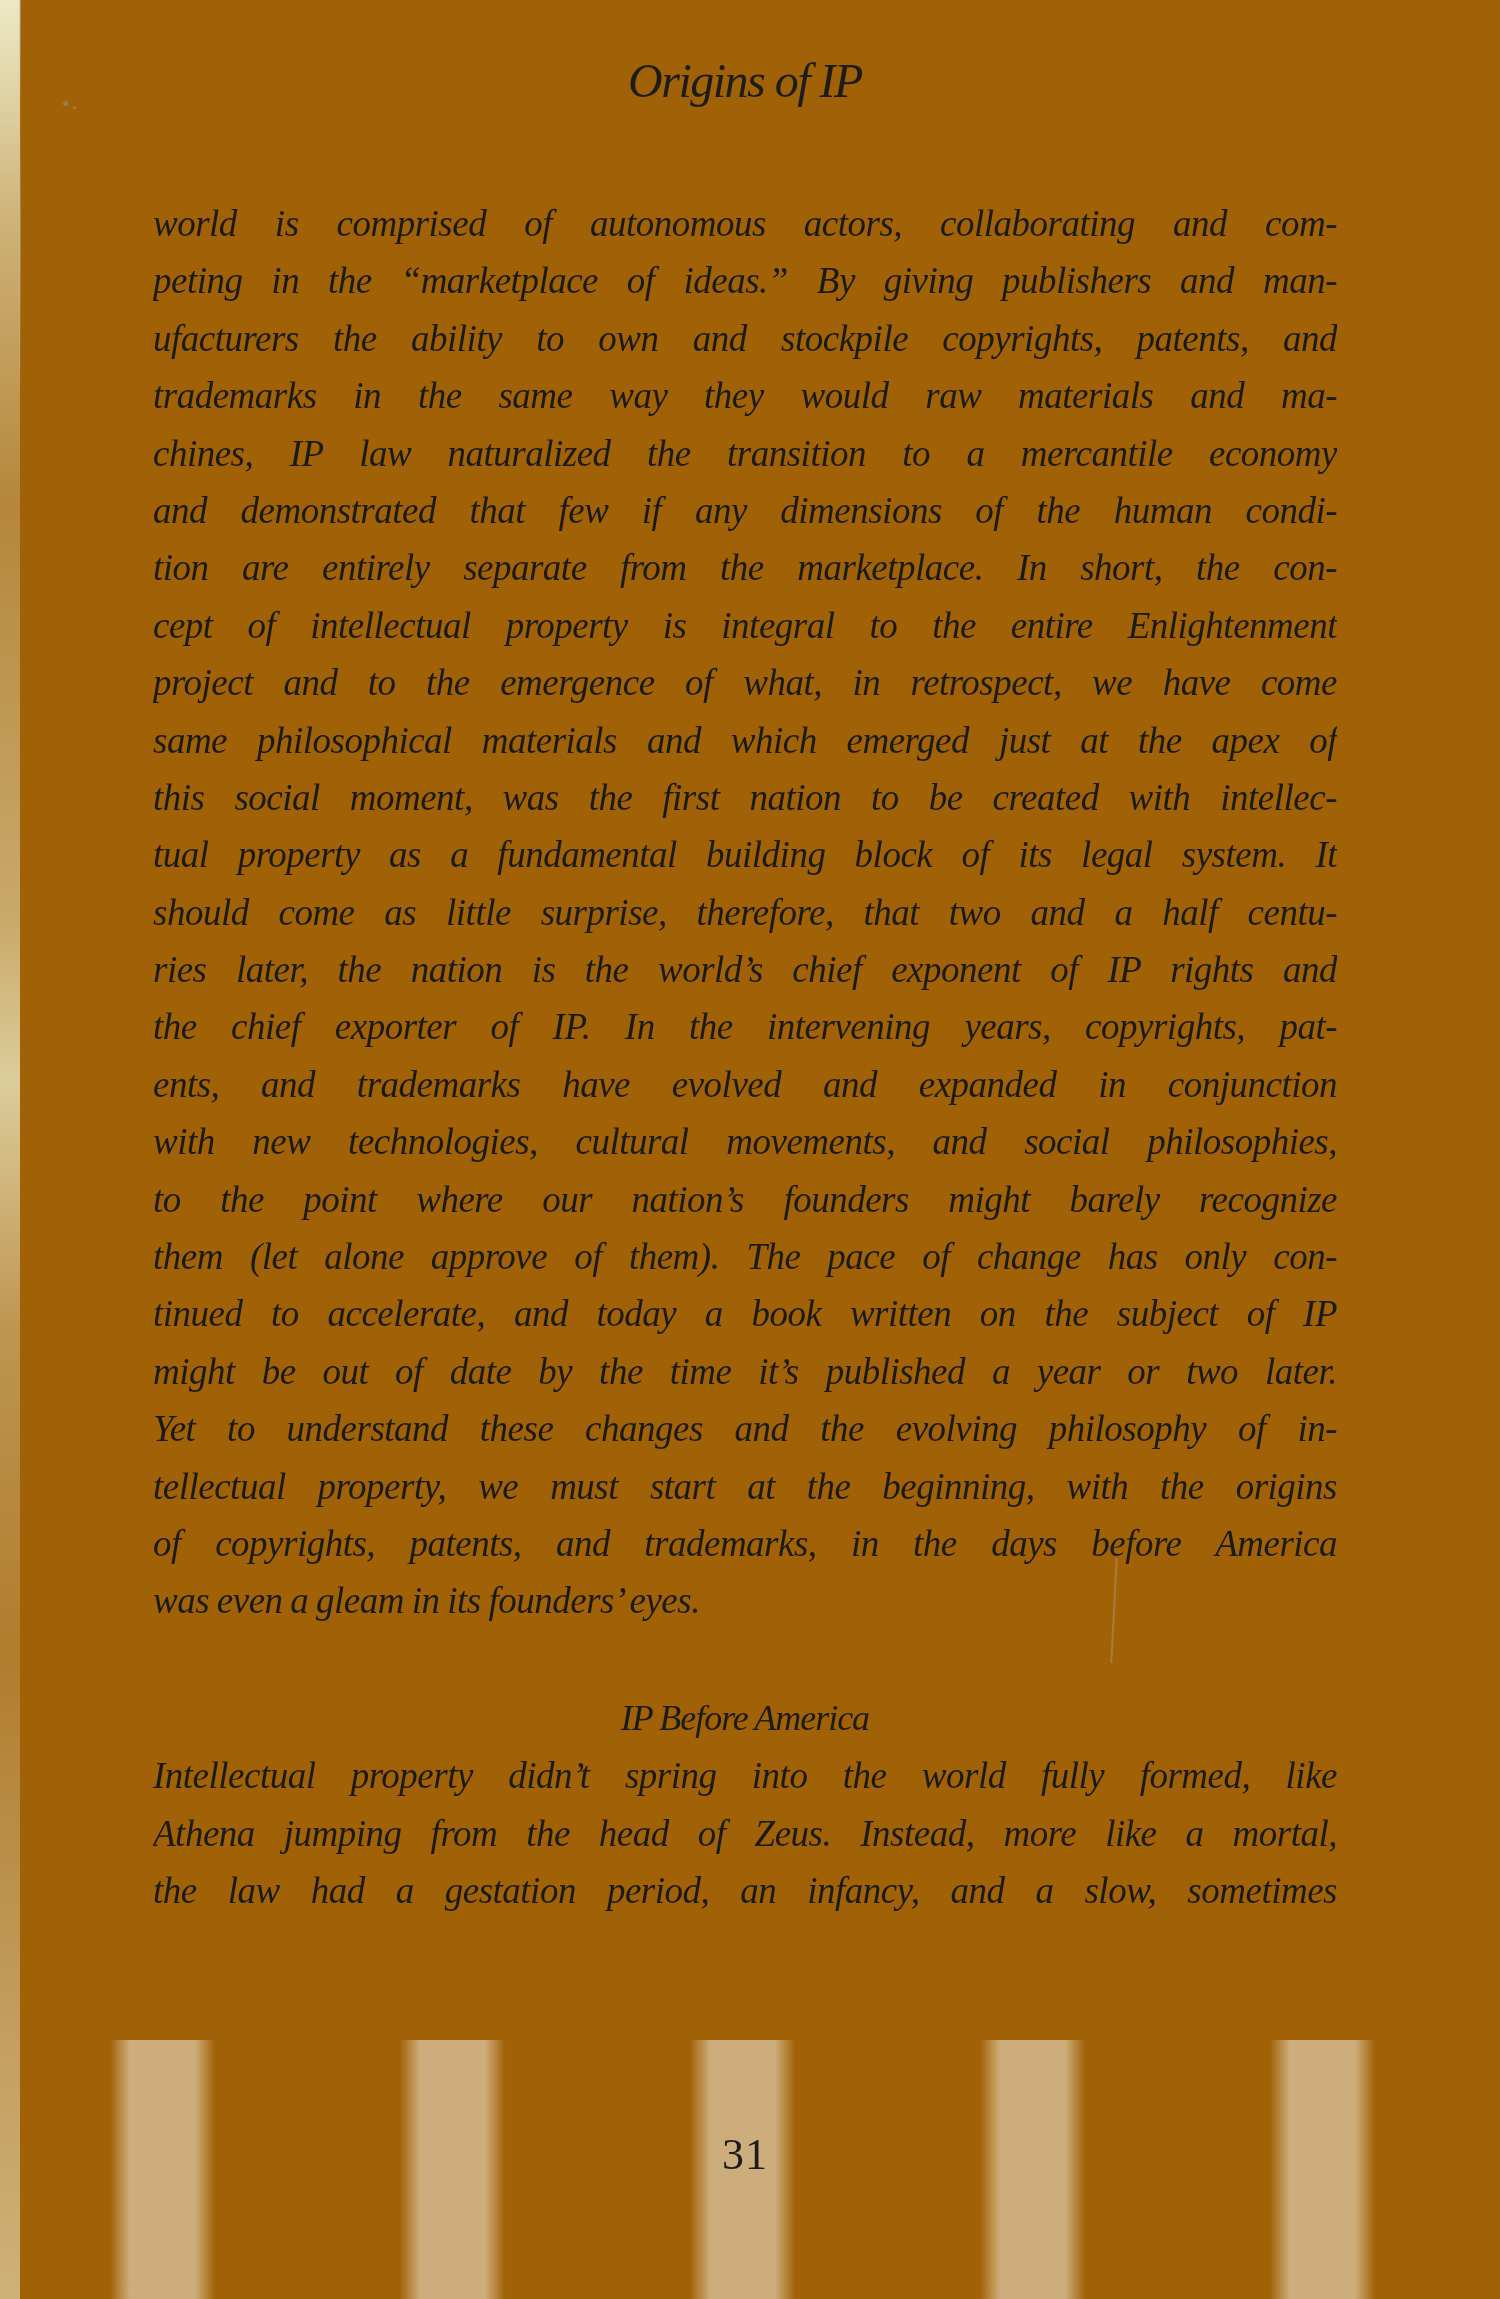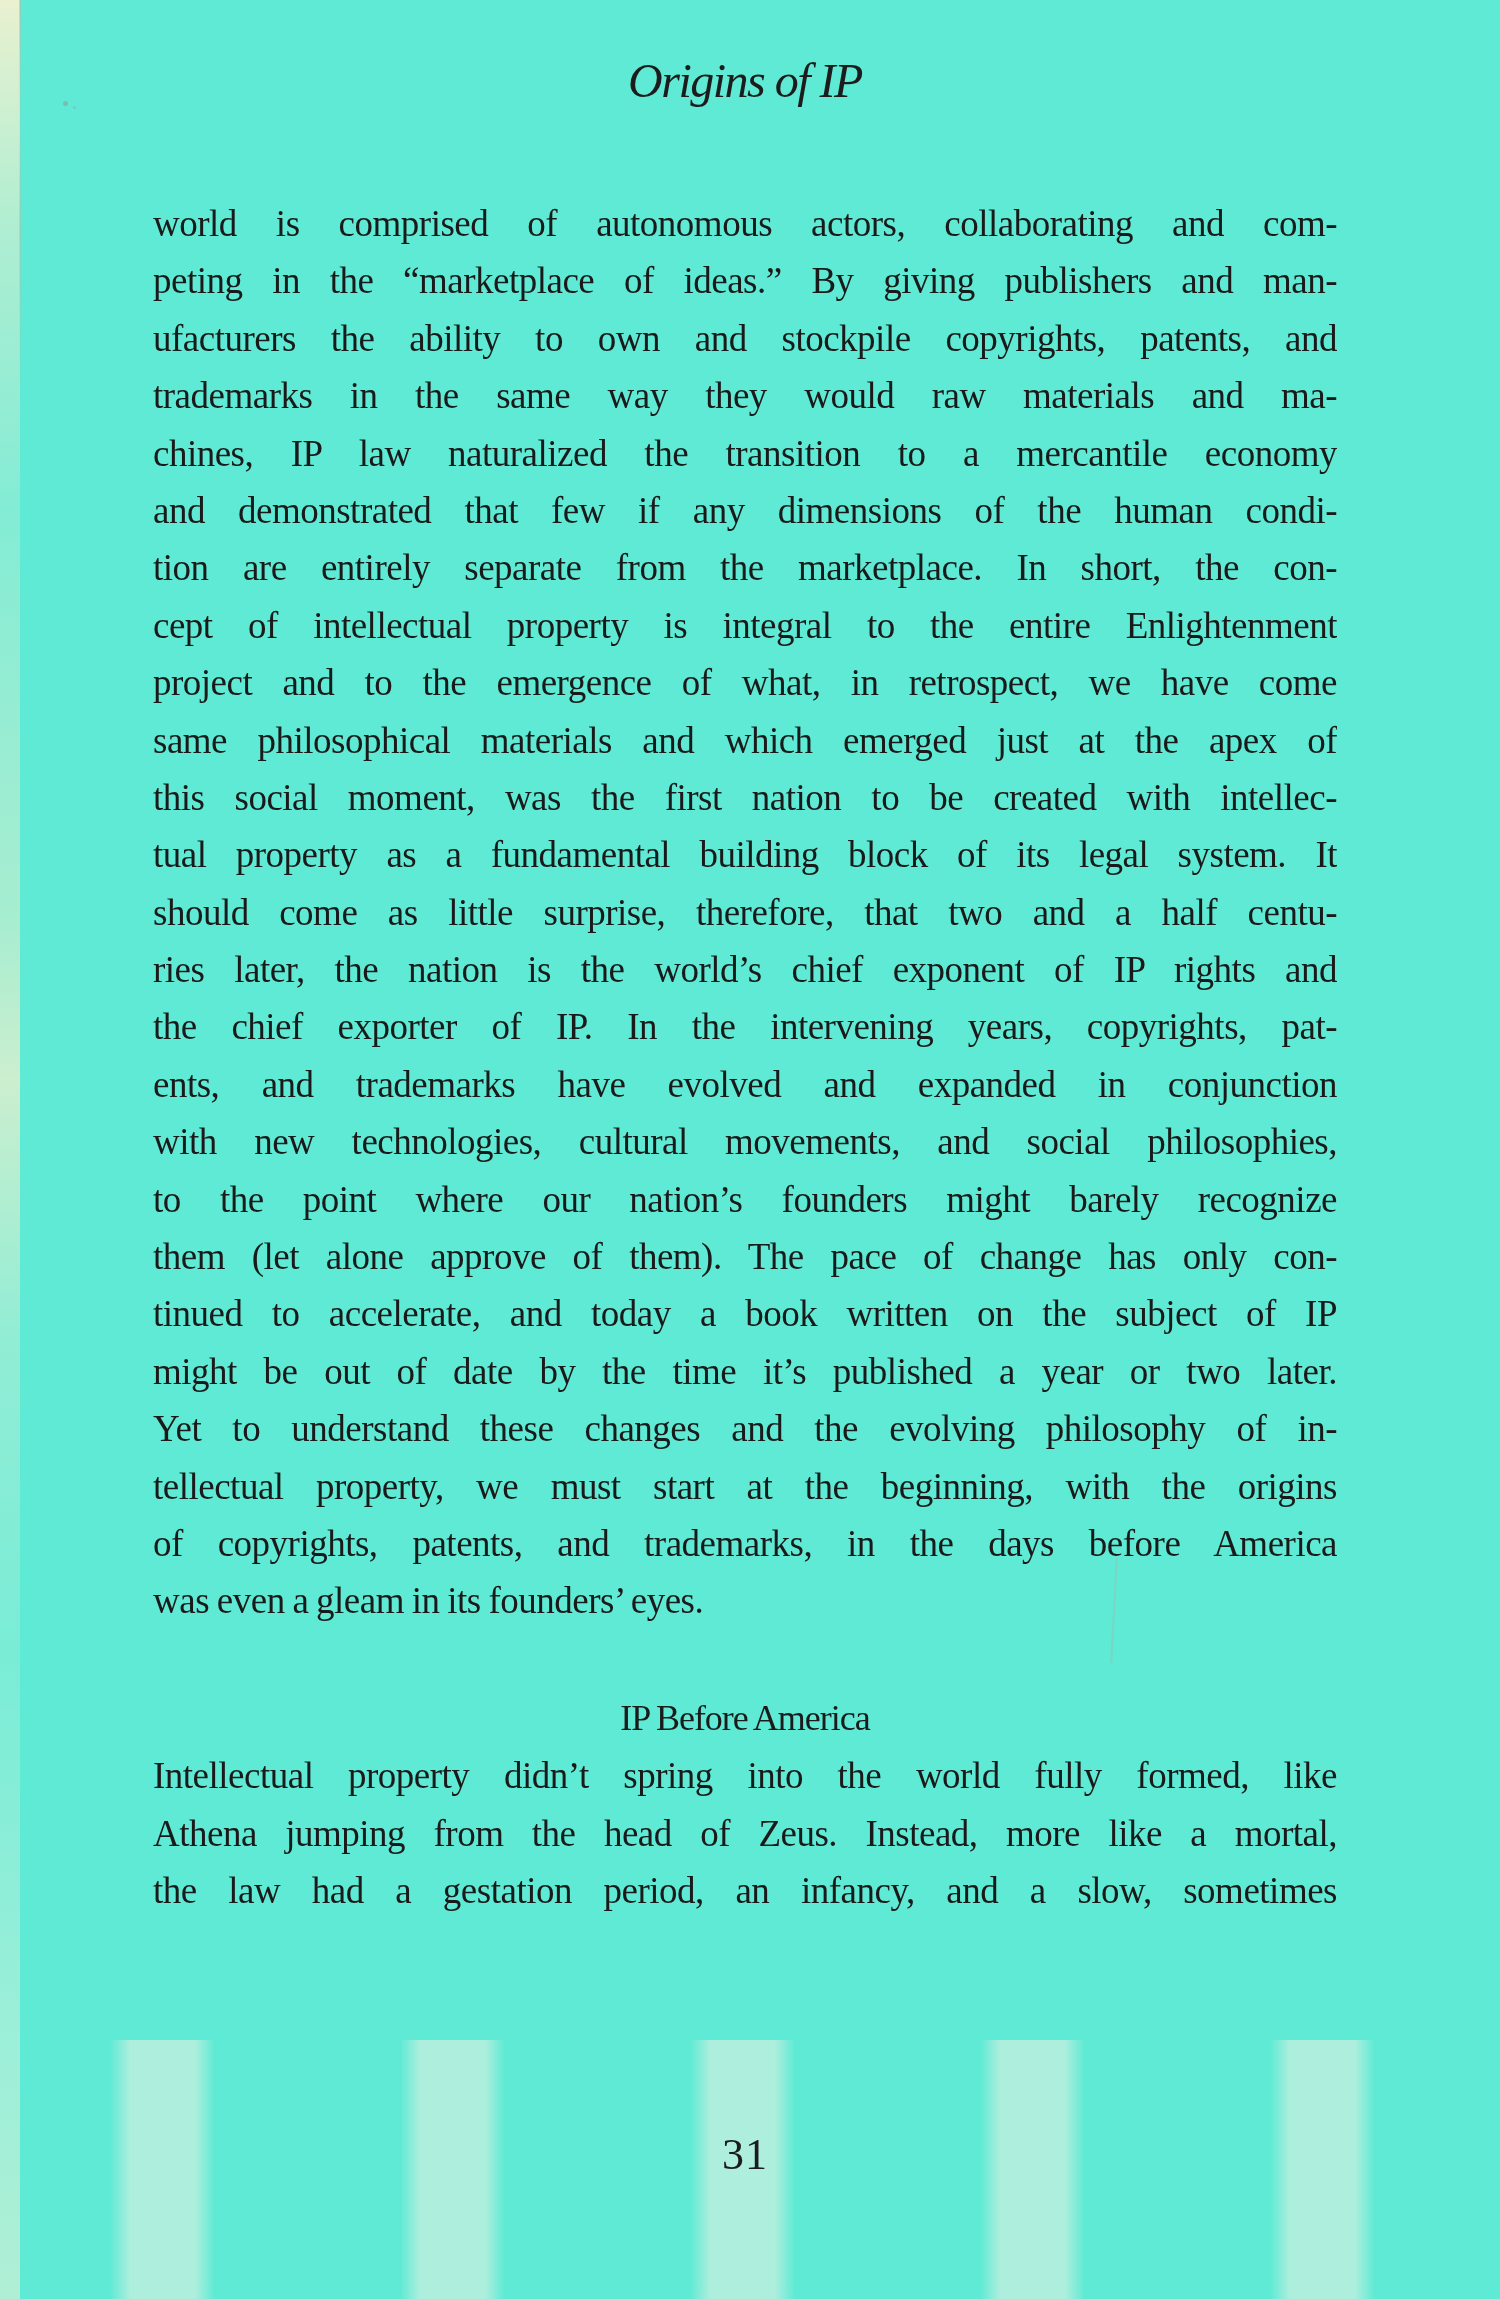--- a/index.html
+++ b/index.html
@@ -4,21 +4,21 @@
 <style>
   html, body {
     margin: 0;
     padding: 0;
     background: #ffffff;
   }
   .page {
     position: relative;
     width: 1500px;
     height: 2299px;
-    background: #5eead4;
+    background: #a16207;
     overflow: hidden;
     font-family: "Liberation Serif", serif;
     color: #1a1a1a;
   }
   
   .edge-strip {
     position: absolute;
     left: 0;
     top: 0;
     width: 20px;
@@ -96,20 +96,21 @@
   .text-column {
     position: absolute;
     left: 153px;
     top: 195px;
     width: 1184px;
     font-size: 37px;
     line-height: 57.4px;
     letter-spacing: -0.5px;
     word-spacing: -1px;
     color: #1a1a1a;
+    font-style: italic;
   }
   .paragraph { margin: 0; }
   .line {
     text-align: justify;
     text-align-last: justify;
     overflow: hidden;
     height: 57.4px;
   }
   .line.last-left { text-align-last: left; }
   .line.indent { text-indent: 50px; }

